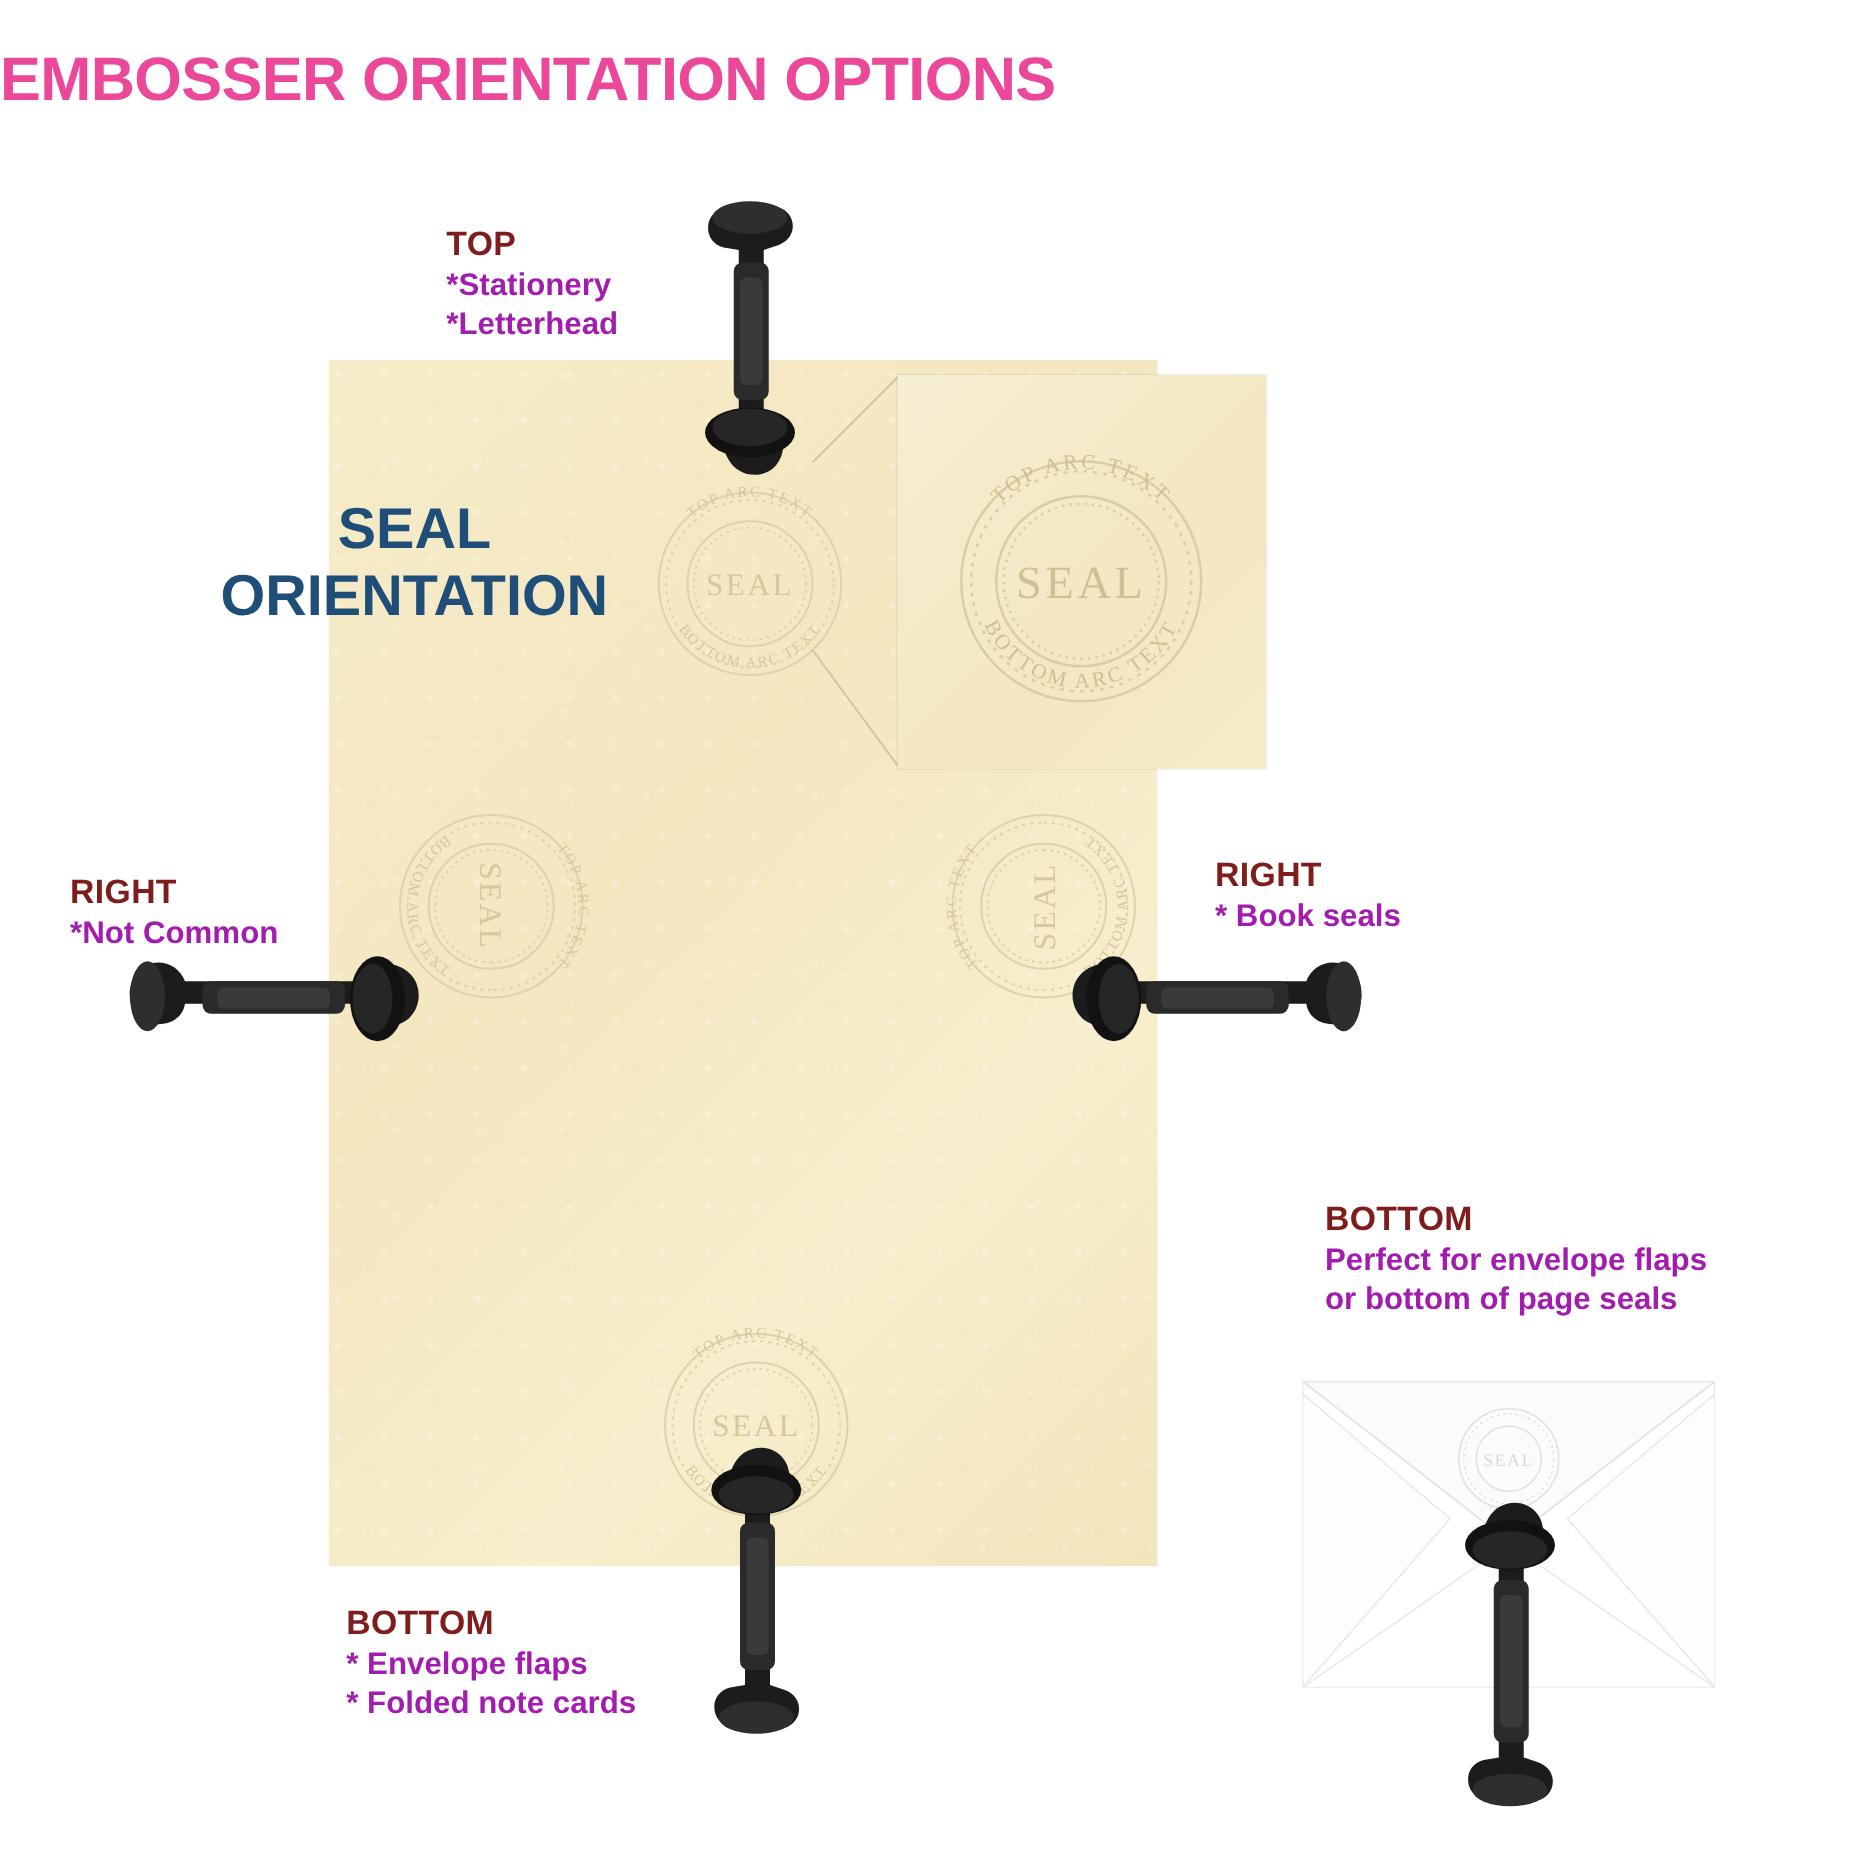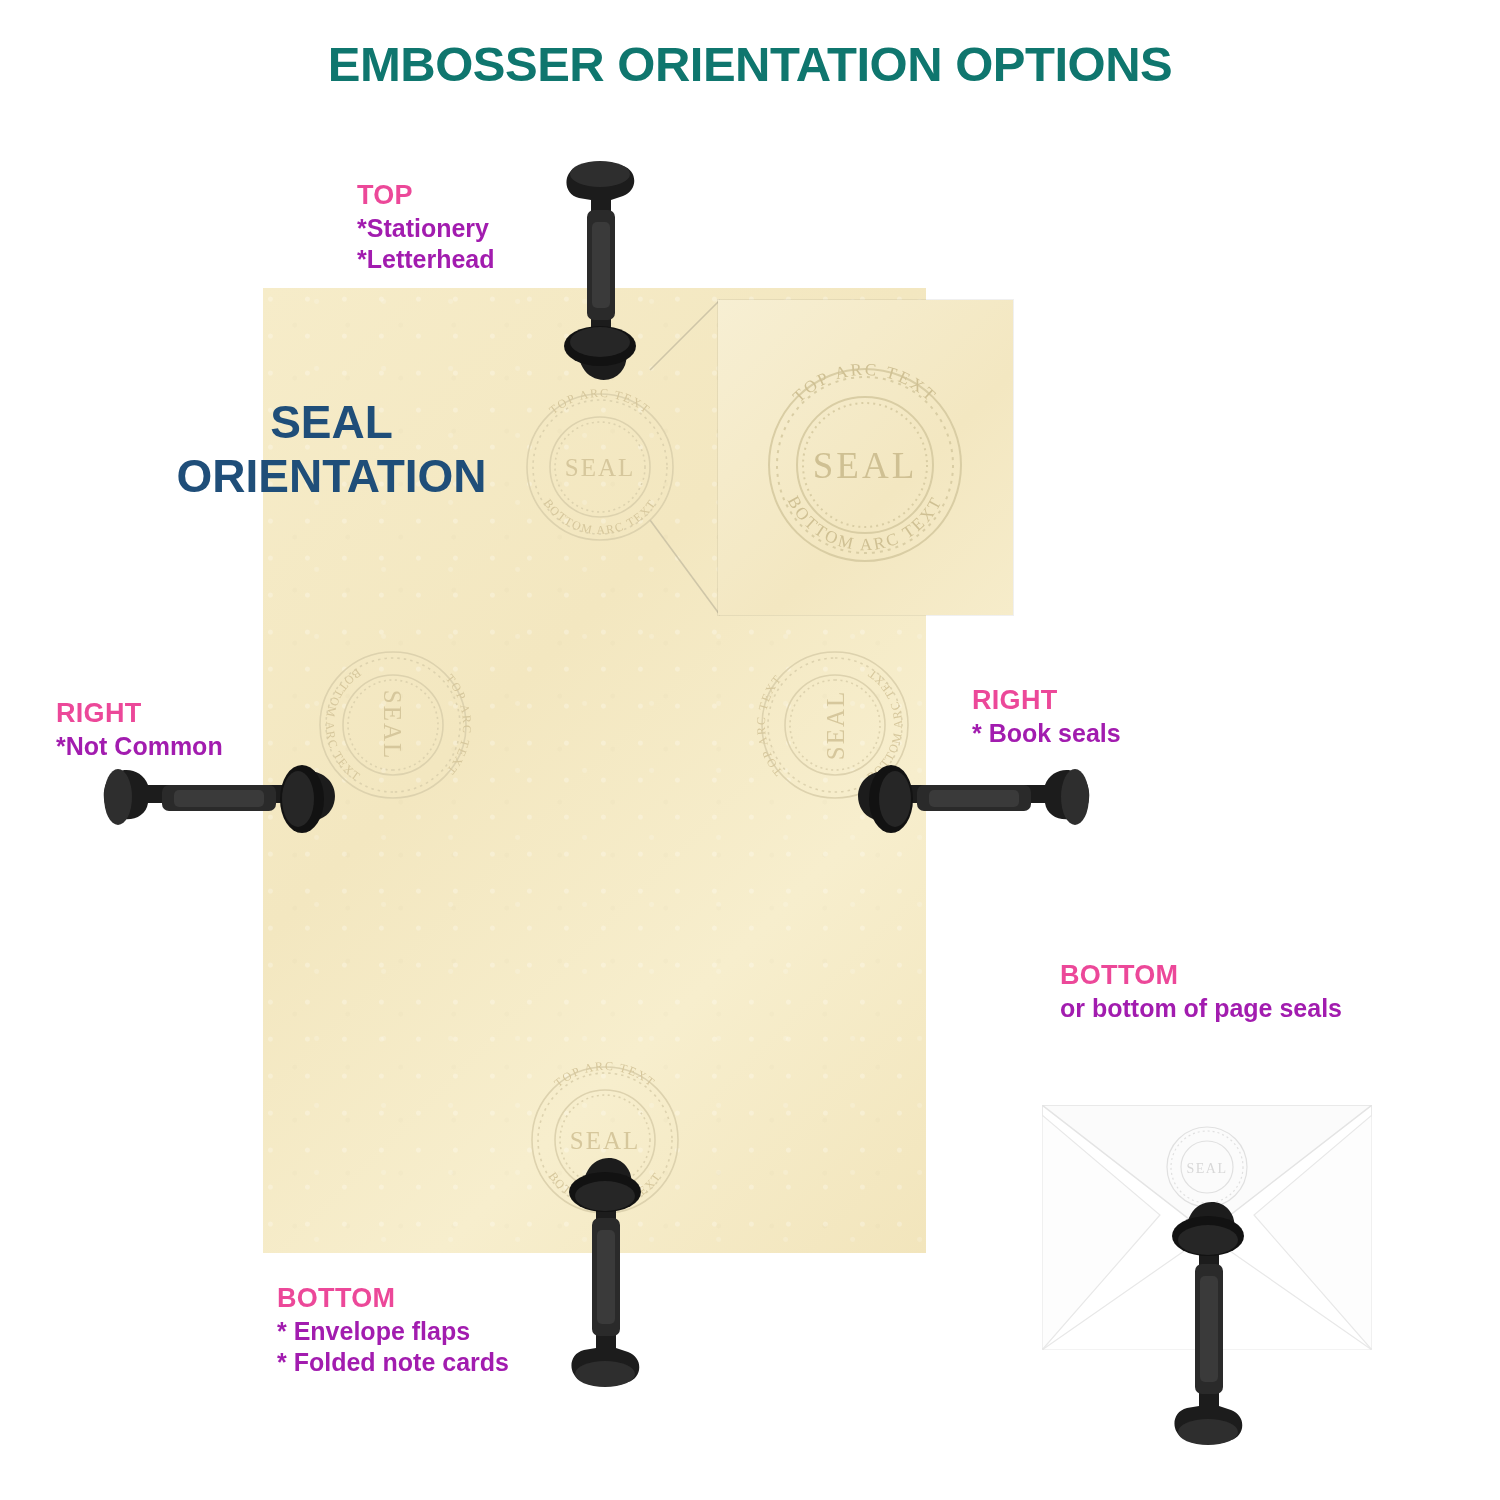--- a/index.html
+++ b/index.html
@@ -6,23 +6,22 @@
   body{
     width:1500px;height:1500px;
     background:#ffffff;
     font-family:"Liberation Sans", sans-serif;
     position:relative;
     overflow:hidden;
   }
   
   .title{
     position:absolute;top:36px;left:0;width:1500px;
-    text-align:center;
     font-size:49px;font-weight:bold;letter-spacing:-0.5px;
-    color:#0f766e;
+    color:#ec4899;
   }
   
   .paper{
     position:absolute;left:263px;top:288px;width:663px;height:965px;
     background:linear-gradient(135deg,#f6ecc9 0%,#f3e7c0 40%,#f7eecd 70%,#f2e5bc 100%);
   }
   .paper:after{
     content:"";position:absolute;inset:0;
     background:
       radial-gradient(circle at 20% 30%, rgba(255,255,255,.35) 0 2px, transparent 3px),
@@ -55,21 +54,21 @@
     position:absolute;
     border-radius:50%;
     z-index:3;
   }
   .seal svg{display:block;}
   
   .embosser{position:absolute;z-index:7;}
   
   .label{position:absolute;z-index:8;}
   .label .hd{
-    color:#ec4899;font-weight:bold;font-size:27px;letter-spacing:.3px;
+    color:#7f1d1d;font-weight:bold;font-size:27px;letter-spacing:.3px;
     margin-bottom:2px;
   }
   .label .ln{
     color:#a21caf;font-weight:bold;font-size:25px;line-height:31px;
     white-space:nowrap;
   }
   
   .envelope{
     position:absolute;left:1042px;top:1105px;width:330px;height:245px;
     z-index:5;
@@ -302,14 +301,15 @@
 </div>
 
 <div class="label" style="left:277px;top:1283px;">
   <div class="hd">BOTTOM</div>
   <div class="ln">* Envelope flaps</div>
   <div class="ln">* Folded note cards</div>
 </div>
 
 <div class="label" style="left:1060px;top:960px;">
   <div class="hd">BOTTOM</div>
+  <div class="ln">Perfect for envelope flaps</div>
   <div class="ln">or bottom of page seals</div>
 </div>
 
 </body></html>

